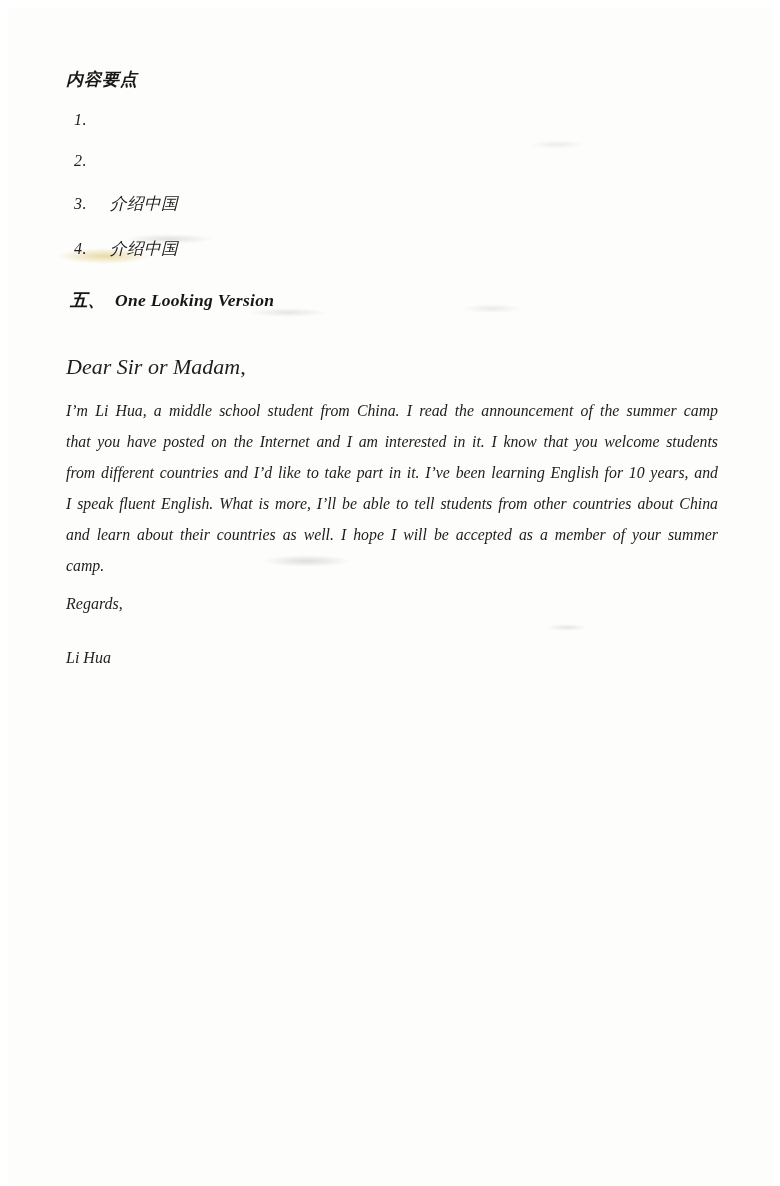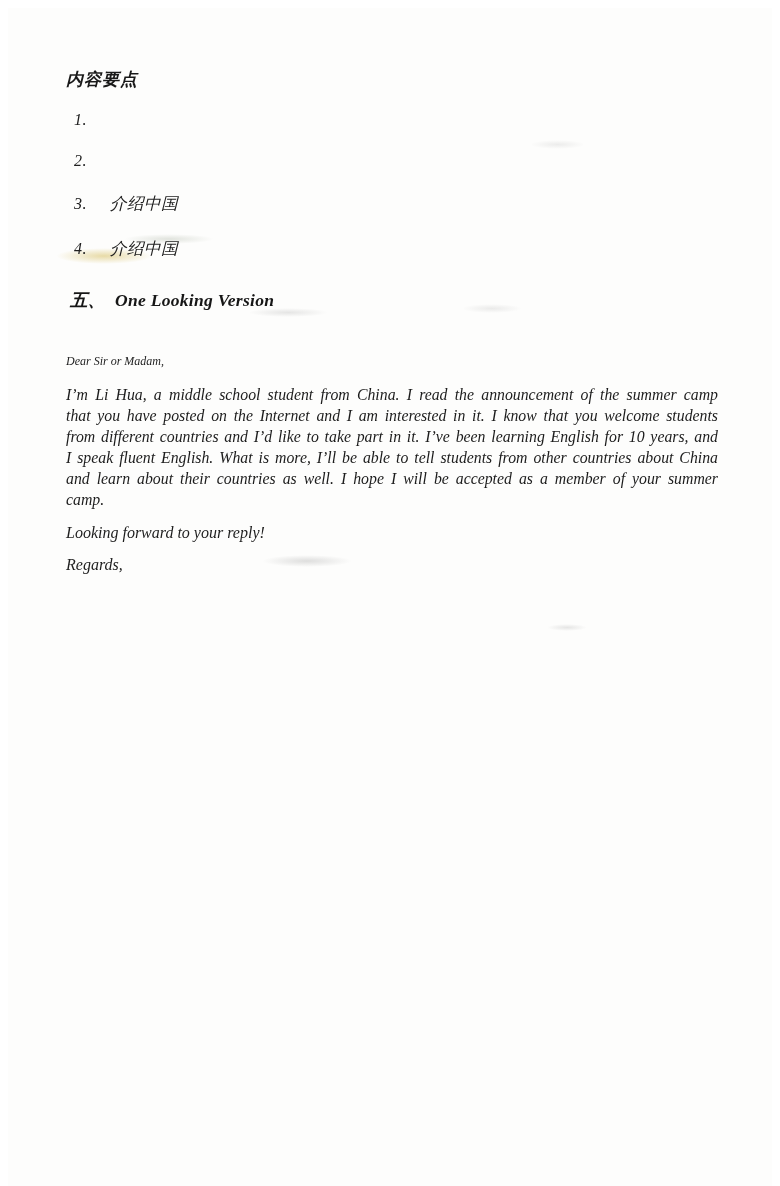--- a/index.html
+++ b/index.html
@@ -68,27 +68,27 @@
     margin-right: 6px;
   }
   .version-title {
     font-family: "Liberation Serif", "DejaVu Serif", serif;
     letter-spacing: 0.3px;
   }
 
   
   .salutation {
     margin-top: 42px;
-    font-size: 12px;
+    font-size: 22px;
   }
 
   .letter-body {
     margin-top: 15px;
     font-size: 15.8px;
-    line-height: 21px;
+    line-height: 31px;
     text-align: justify;
     color: #1c1c1c;
     word-spacing: 1.5px;
   }
 
   .closing-line { margin-top: 14px; font-size: 16px; }
   .signoff      { margin-top: 14px; font-size: 16px; }
   .signature    { margin-top: 36px; font-size: 16px; }
 
   
@@ -161,19 +161,19 @@
     </ul>
 
     <h2 class="version-heading">
       <span class="version-prefix">五、</span><span class="version-title">One Looking Version</span>
     </h2>
 
     <div class="salutation">Dear Sir or Madam,</div>
 
     <p class="letter-body">I’m Li Hua, a middle school student from China. I read the announcement of the summer camp that you have posted on the Internet and I am interested in it. I know that you welcome students from different countries and I’d like to take part in it. I’ve been learning English for 10 years, and I speak fluent English. What is more, I’ll be able to tell students from other countries about China and learn about their countries as well. I hope I will be accepted as a member of your summer camp.</p>
 
-    <div class="closing-line">Looking forward to your reply!</div>
 
     <div class="signoff">Regards,</div>
 
+    <div class="signature">Li Hua</div>
 
   </div>
 </div>
 
 </body></html>

